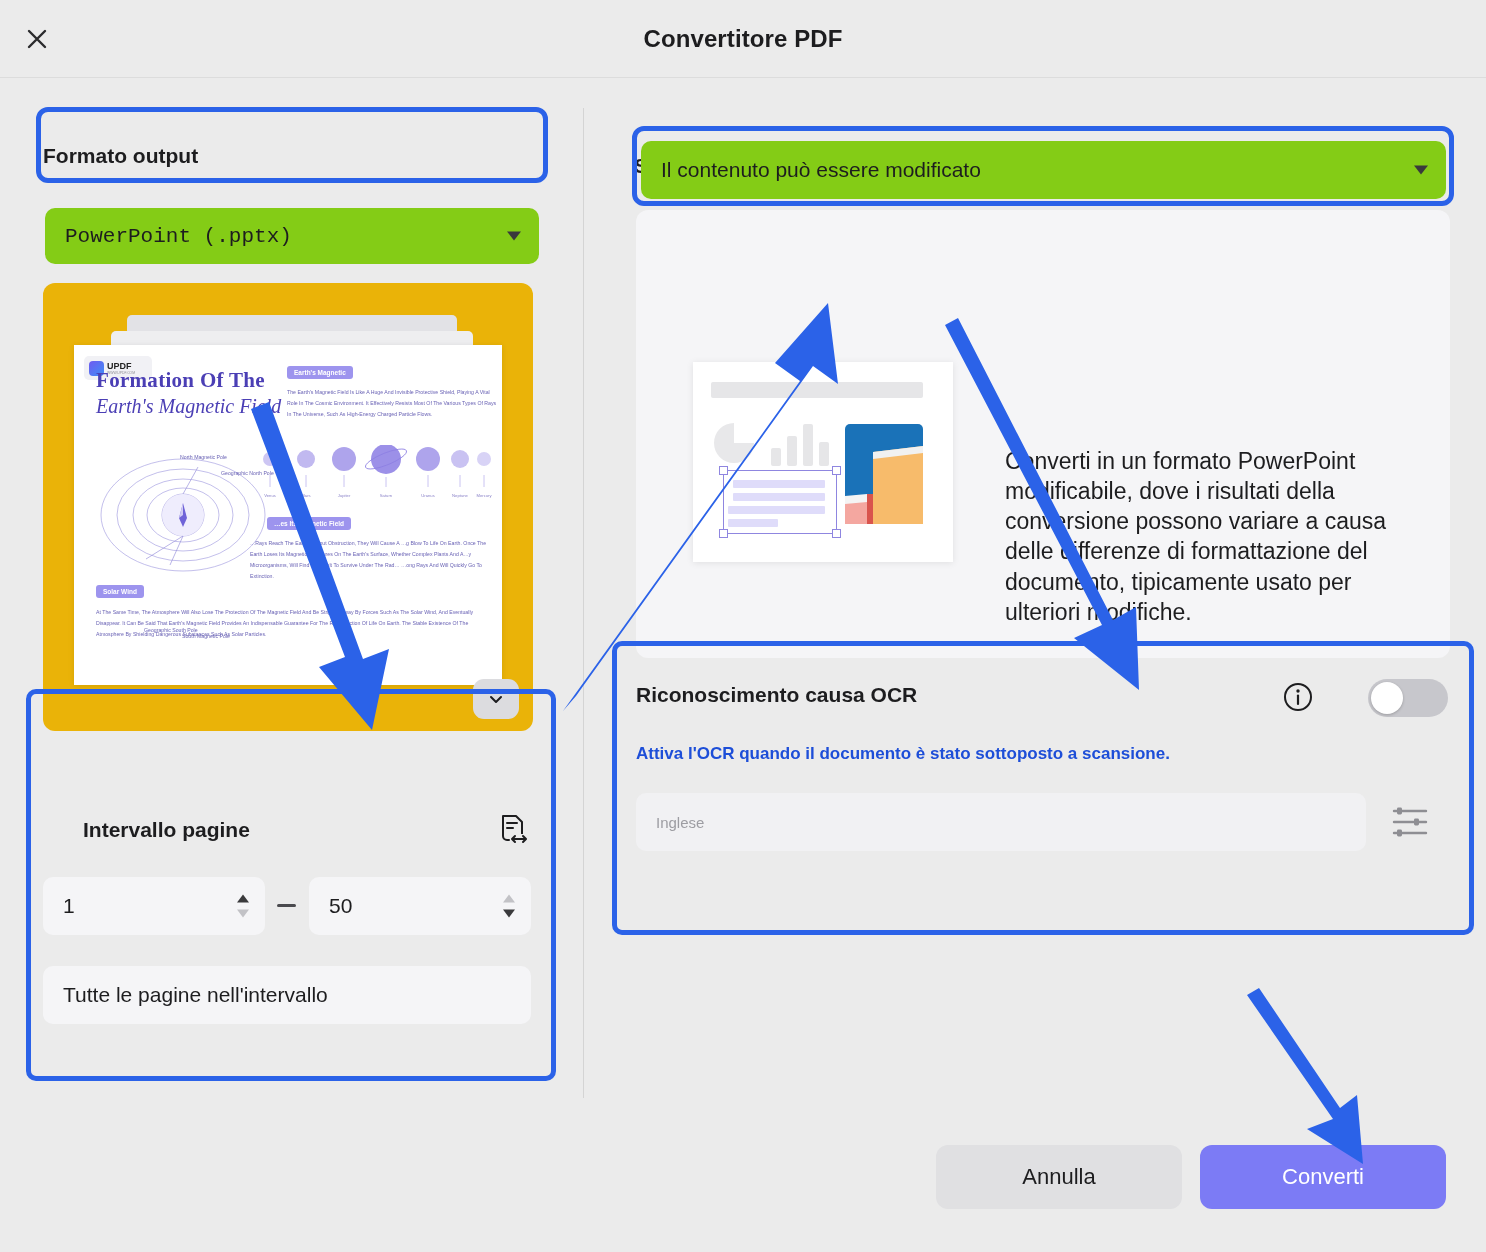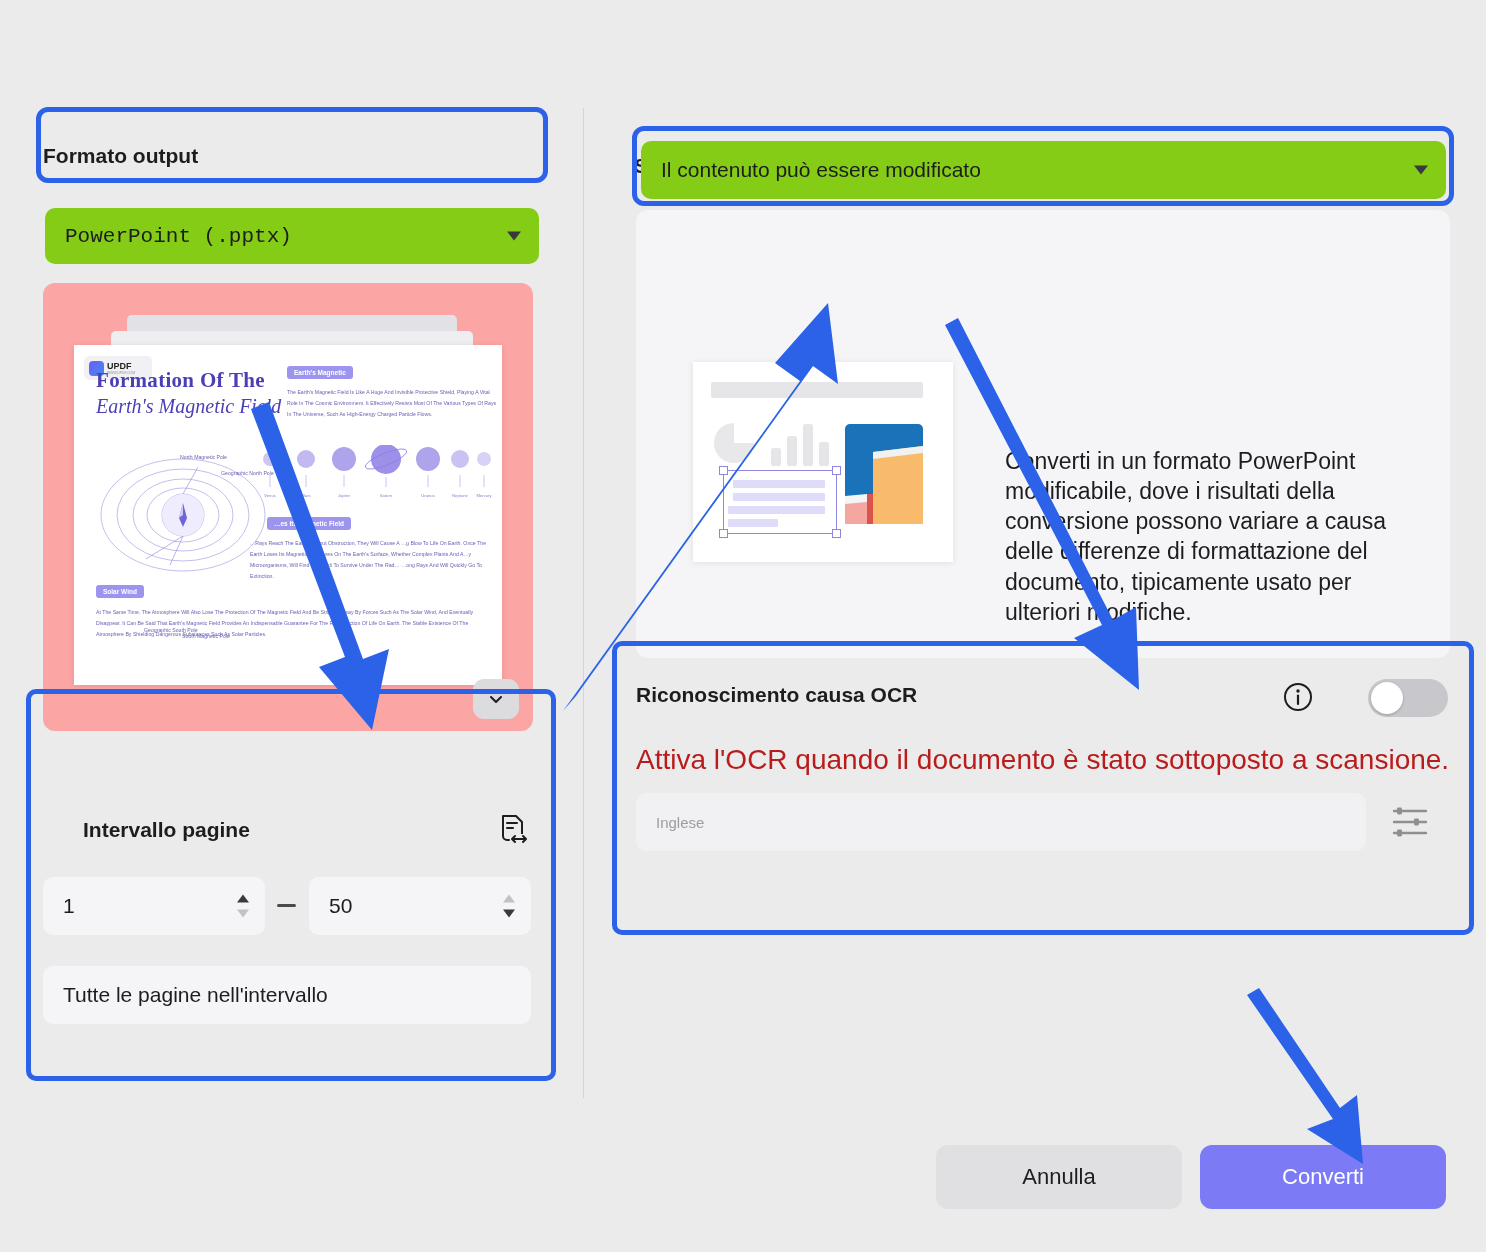--- a/index.html
+++ b/index.html
@@ -54,21 +54,21 @@
     position:absolute; right:18px; top:50%; transform:translateY(-50%);
     width:0;height:0;border-left:7px solid transparent;border-right:7px solid transparent;
     border-top:9px solid #3a3a3c;
   }
   #fmt-select  { left:45px;  top:130px; width:494px; height:56px;font-family:Liberation Mono, monospace; }
   #style-select{ left:641px; top:141px; width:805px; height:58px; }
 
   
   .prev-card {
     position:absolute; left:43px; top:205px; width:490px; height:448px;
-    background:#fca5a5; border-radius:12px; overflow:hidden;
+    background:#eab308; border-radius:12px; overflow:hidden;
   }
   .stack-a { position:absolute; left:84px; top:32px; width:330px; height:24px; background:#e2e2e6; border-radius:5px 5px 0 0;}
   .stack-b { position:absolute; left:68px; top:48px; width:362px; height:24px; background:#eeeef0; border-radius:5px 5px 0 0;}
   .doc-page {
     position:absolute; left:31px; top:62px; width:428px; height:340px;
     background:#ffffff; box-shadow:0 1px 6px rgba(0,0,0,.10);
   }
   .updf-badge {
     position:absolute; left:10px; top:11px; width:68px; height:24px;
     background:#f1f1f5; border-radius:5px; display:flex; align-items:center; gap:3px; padding-left:5px;
@@ -144,21 +144,21 @@
   
   .ocr-box { position:absolute; left:612px; top:641px; width:862px; height:294px; }
   .ocr-title { position:absolute; left:24px; top:42px; font-size:21px; font-weight:bold; color:#1d1d1f; }
   .info-icon { position:absolute; left:670px; top:40px; width:32px; height:32px; cursor:pointer;}
   .toggle {
     position:absolute; right:26px; top:38px; width:80px; height:38px;
     background:#c7c7cc; border-radius:19px; cursor:pointer;
   }
   .toggle .knob { position:absolute; left:3px; top:3px; width:32px; height:32px; border-radius:50%;
     background:#ffffff; box-shadow:0 1px 3px rgba(0,0,0,.22); }
-  .ocr-sub { position:absolute; left:24px; top:103px; font-size:28px; color:#b91c1c; }
+  .ocr-sub { position:absolute; left:24px; top:103px; font-size:17px; color:#1d4ed8;font-weight:bold; }
   #lang-select {
     position:absolute; left:24px; top:152px; width:730px; height:58px;
     background:#f1f1f3; border-radius:10px; display:flex; align-items:center; padding:0 20px;
     font-size:15px; color:#9d9da2; cursor:pointer;
   }
   .ocr-settings { position:absolute; left:776px; top:160px; width:44px; height:42px; cursor:pointer;}
 
   
   .btn {
     position:absolute; height:64px; border-radius:12px;
@@ -169,20 +169,28 @@
   #convert-button{ left:1200px; top:1145px; width:246px; background:#7c7bf5; color:#ffffff; }
 
   
   .arrows { position:absolute; left:0; top:0; width:1486px; height:1252px; pointer-events:none; }
 </style>
 </head>
 <body>
 
 <div class="app">
 
+  <div class="titlebar">
+    <div class="close-btn">
+      <svg width="24" height="24" viewBox="0 0 24 24">
+        <path d="M4 4 L20 20 M20 4 L4 20" stroke="#2b2b2d" stroke-width="2.4" stroke-linecap="round"></path>
+      </svg>
+    </div>
+    <div class="win-title">Convertitore PDF</div>
+  </div>
 
   <div class="vdivider"></div>
 
   <div class="col-left">
 
     <div class="section-title" style="position:absolute;left:43px;top:66px;">Formato output</div>
 
     <div class="select" id="fmt-select">
       <span>PowerPoint (.pptx)</span>
       <span class="caret"></span>

